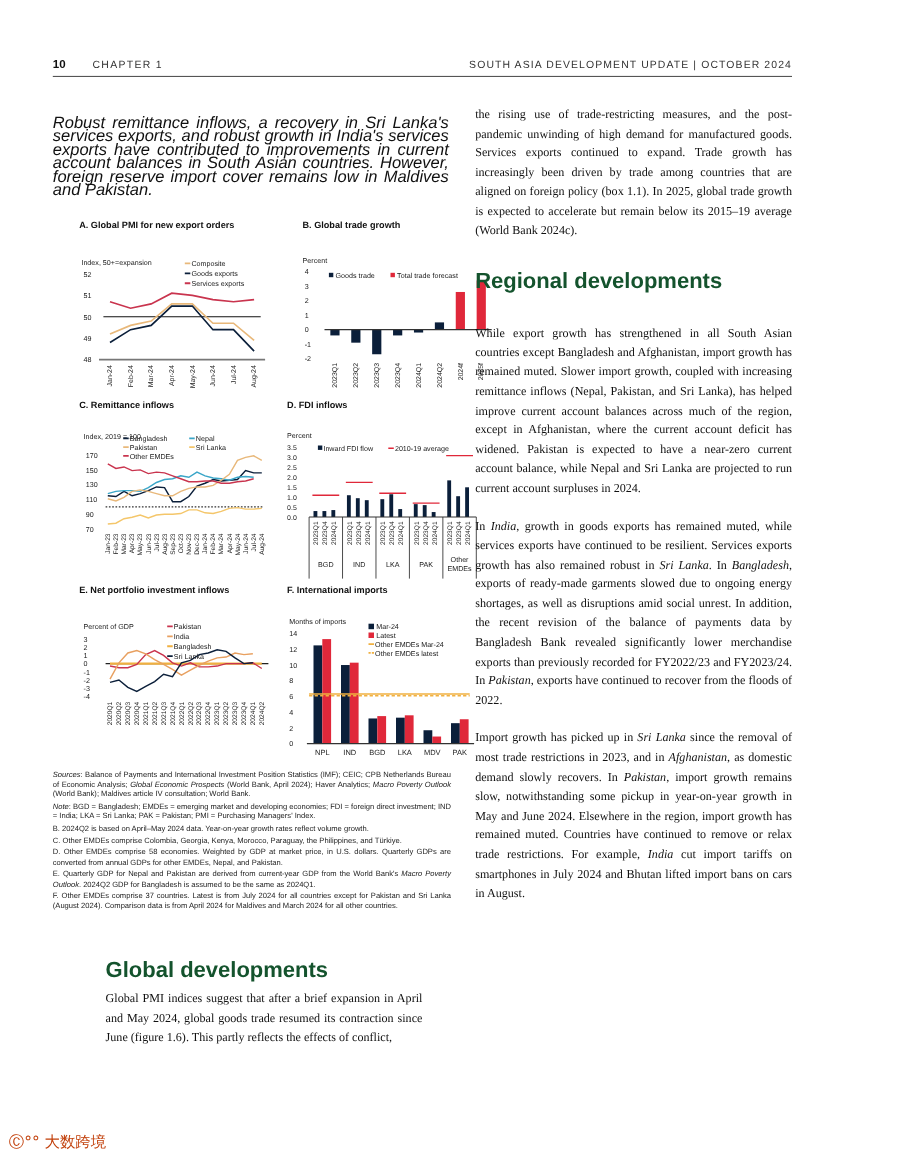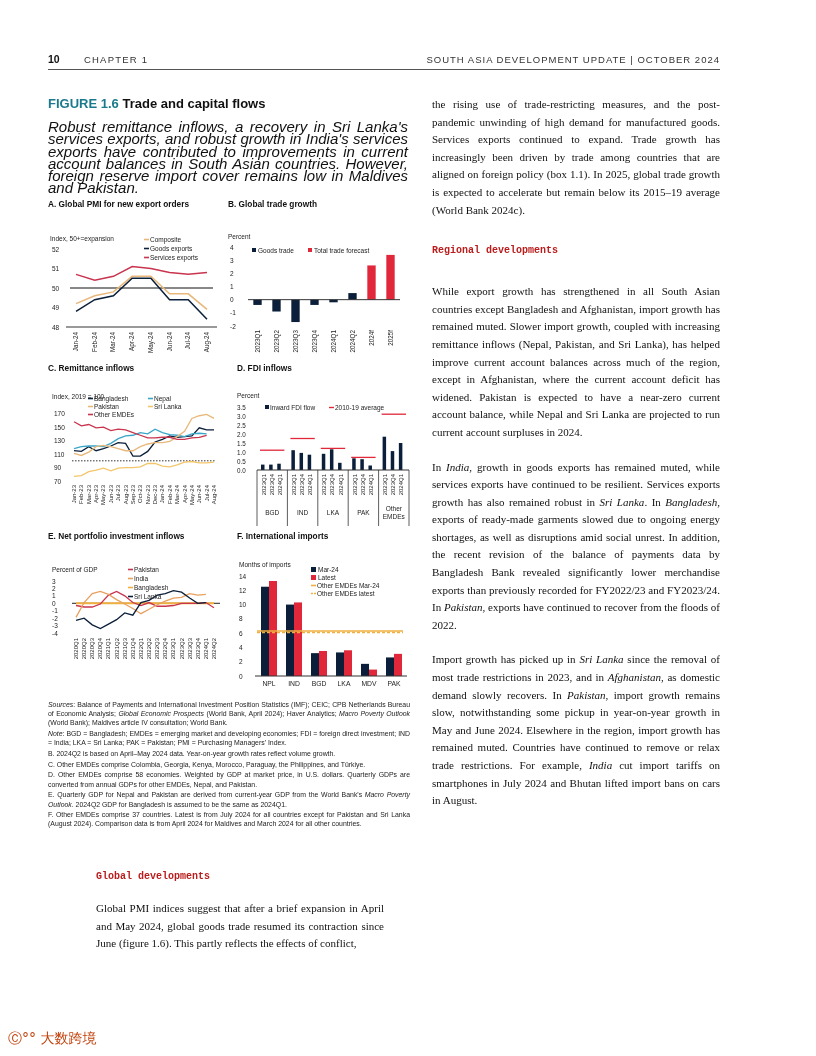--- a/index.html
+++ b/index.html
@@ -8,29 +8,29 @@
   .header { position:absolute; left:48px; top:51px; width:672px; height:18px; border-bottom:1.5px solid #555; }
   .header .pnum { position:absolute; left:0; top:2px; font-family:"Liberation Sans",sans-serif; font-weight:bold; font-size:10.5px; }
   .header .chap { position:absolute; left:36px; top:3px; font-family:"Liberation Sans",sans-serif; font-size:9.5px; letter-spacing:1.2px; color:#333; }
   .header .run { position:absolute; right:0; top:3px; font-family:"Liberation Sans",sans-serif; font-size:9.5px; letter-spacing:1px; color:#333; }
 
   .left { position:absolute; left:48px; top:96px; width:360px; }
   .fig-title { font-family:"Liberation Sans",sans-serif; font-weight:bold; font-size:13px; margin:0; }
   .fig-title .num { color:#1a7a8c; }
   .fig-sub { font-family:"Liberation Sans",sans-serif; font-style:italic; font-size:15px; line-height:12.3px; text-align:justify; margin-top:10px; }
 
-  .panel { position:absolute; }
+  .panel { position:absolute;margin-left:24px; }
   .panel-title { font-family:"Liberation Sans",sans-serif; font-weight:bold; font-size:8.3px; }
   .panel svg { display:block; }
   svg text { font-family:"Liberation Sans",sans-serif; }
 
   .notes { position:absolute; left:48px; top:700px; width:362px; font-family:"Liberation Sans",sans-serif; font-size:6.9px; line-height:9.2px; color:#222; text-align:justify; }
   .notes p { margin:0 0 1.5px 0; }
 
-  .h2 { font-family:Liberation Mono, monospace; font-size:10px; color:#b91c1c; margin:0; }
+  .h2 { font-family:Liberation Sans, sans-serif; font-size:20px; color:#14532d; margin:0; }
   .body-text { font-family:"Liberation Serif",serif; font-size:11px; line-height:17.6px; text-align:justify; margin:0; color:#111; }
 
   .gd-head { position:absolute; left:96px; top:871px; }
   .gd-para { position:absolute; left:96px; top:900px; width:288px;font-family:Liberation Serif, serif; }
 
   .right { position:absolute; left:432px; top:96px; width:288px; }
   .right .rd-head { margin:26px 0 27px 0; }
   .right p.body-text { margin-bottom:17px; }
 
   .watermark { position:absolute; left:8px; top:1030px; font-family:"DejaVu Sans",sans-serif; font-size:14px; color:#c2410c; }
@@ -38,24 +38,20 @@
 </head>
 <body>
 
 <div class="header">
   <span class="pnum">10</span>
   <span class="chap">CHAPTER 1</span>
   <span class="run">SOUTH ASIA DEVELOPMENT UPDATE | OCTOBER 2024</span>
 </div>
 
 <div class="left">
-  <p class="fig-title">
-    <span class="num">FIGURE 1.6</span>
-    <span>Trade and capital flows</span>
-  </p>
   <div class="fig-sub">Robust remittance inflows, a recovery in Sri Lanka's services exports, and robust growth in India's services exports have contributed to improvements in current account balances in South Asian countries. However, foreign reserve import cover remains low in Maldives and Pakistan.</div>
 </div>
 
 <div class="panel" style="left:48px;top:199px;">
   <div class="panel-title">A. Global PMI for new export orders</div>
   <svg id="chartA" width="175" height="150">
       <text x="4" y="120.5" font-size="6.5" fill="#222">48</text>
       <text x="4" y="101" font-size="6.5" fill="#222">49</text>
       <text x="4" y="81.5" font-size="6.5" fill="#222">50</text>
       <text x="4" y="62" font-size="6.5" fill="#222">51</text>
@@ -75,21 +71,21 @@
       <text x="142.28571428571428" y="123" font-size="6.3" fill="#222" text-anchor="end" transform="rotate(-90 142.28571428571428 123)">Jul-24</text>
       <text x="161" y="123" font-size="6.3" fill="#222" text-anchor="end" transform="rotate(-90 161 123)">Aug-24</text>
       <line x1="96" x2="101" y1="30.5" y2="30.5" stroke="#e8b87a" stroke-width="1.6" stroke-dasharray=""></line>
       <text x="102" y="33" font-size="6.5" fill="#222">Composite</text>
       <line x1="96" x2="101" y1="39.5" y2="39.5" stroke="#0b1f3a" stroke-width="1.6" stroke-dasharray=""></line>
       <text x="102" y="42" font-size="6.5" fill="#222">Goods exports</text>
       <line x1="96" x2="101" y1="48.5" y2="48.5" stroke="#c9344e" stroke-width="1.6" stroke-dasharray=""></line>
       <text x="102" y="51" font-size="6.5" fill="#222">Services exports</text>
     </svg>
 </div>
-<div class="panel" style="left:228px;top:199px;">
+<div class="panel" style="left:251px;top:199px;">
   <div class="panel-title">B. Global trade growth</div>
   <svg id="chartB" width="175" height="150">
       <text x="2" y="119.5" font-size="6.5" fill="#222">-2</text>
       <text x="2" y="106.33333333333333" font-size="6.5" fill="#222">-1</text>
       <text x="2" y="93.16666666666667" font-size="6.5" fill="#222">0</text>
       <text x="2" y="80" font-size="6.5" fill="#222">1</text>
       <text x="2" y="66.83333333333334" font-size="6.5" fill="#222">2</text>
       <text x="2" y="53.66666666666666" font-size="6.5" fill="#222">3</text>
       <text x="2" y="40.5" font-size="6.5" fill="#222">4</text>
       <text x="0" y="30" font-size="6.5" fill="#222">Percent</text>

